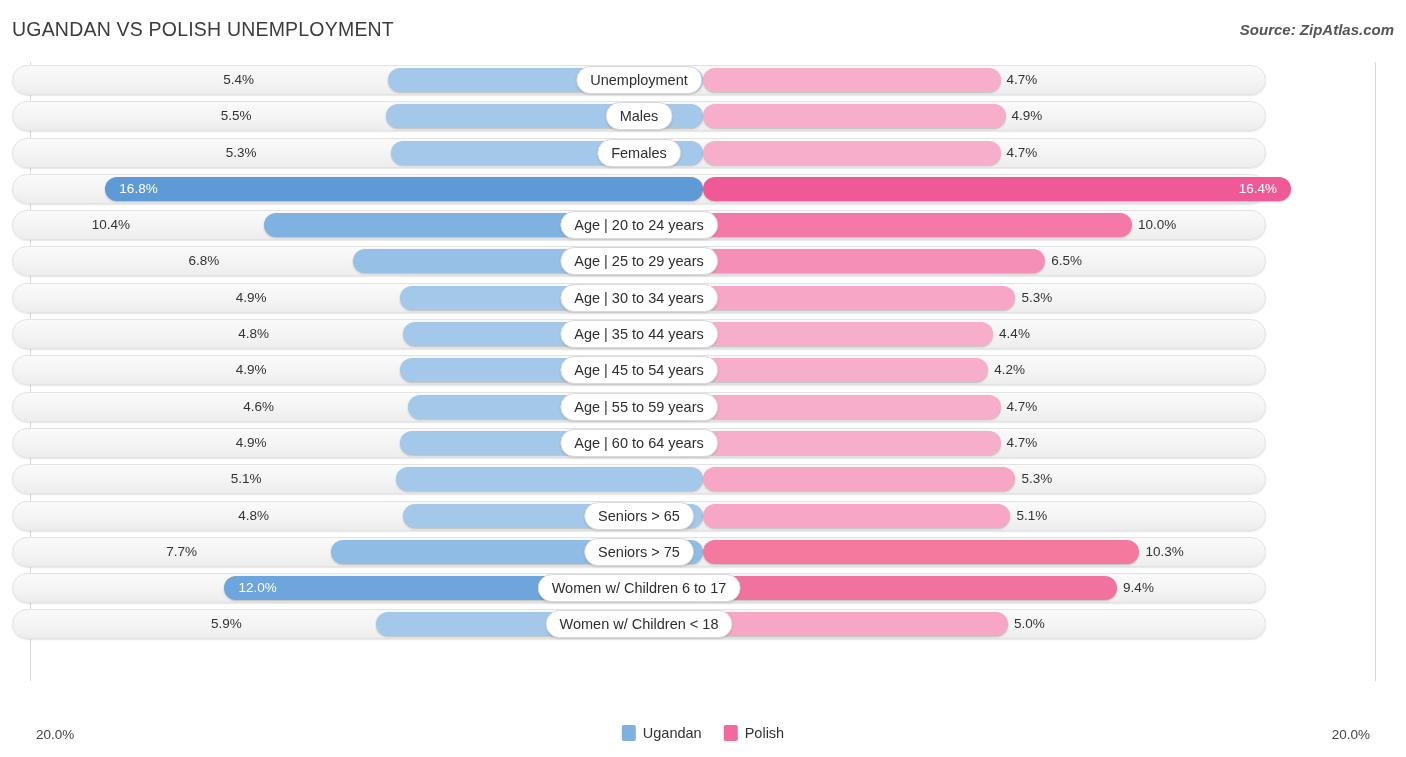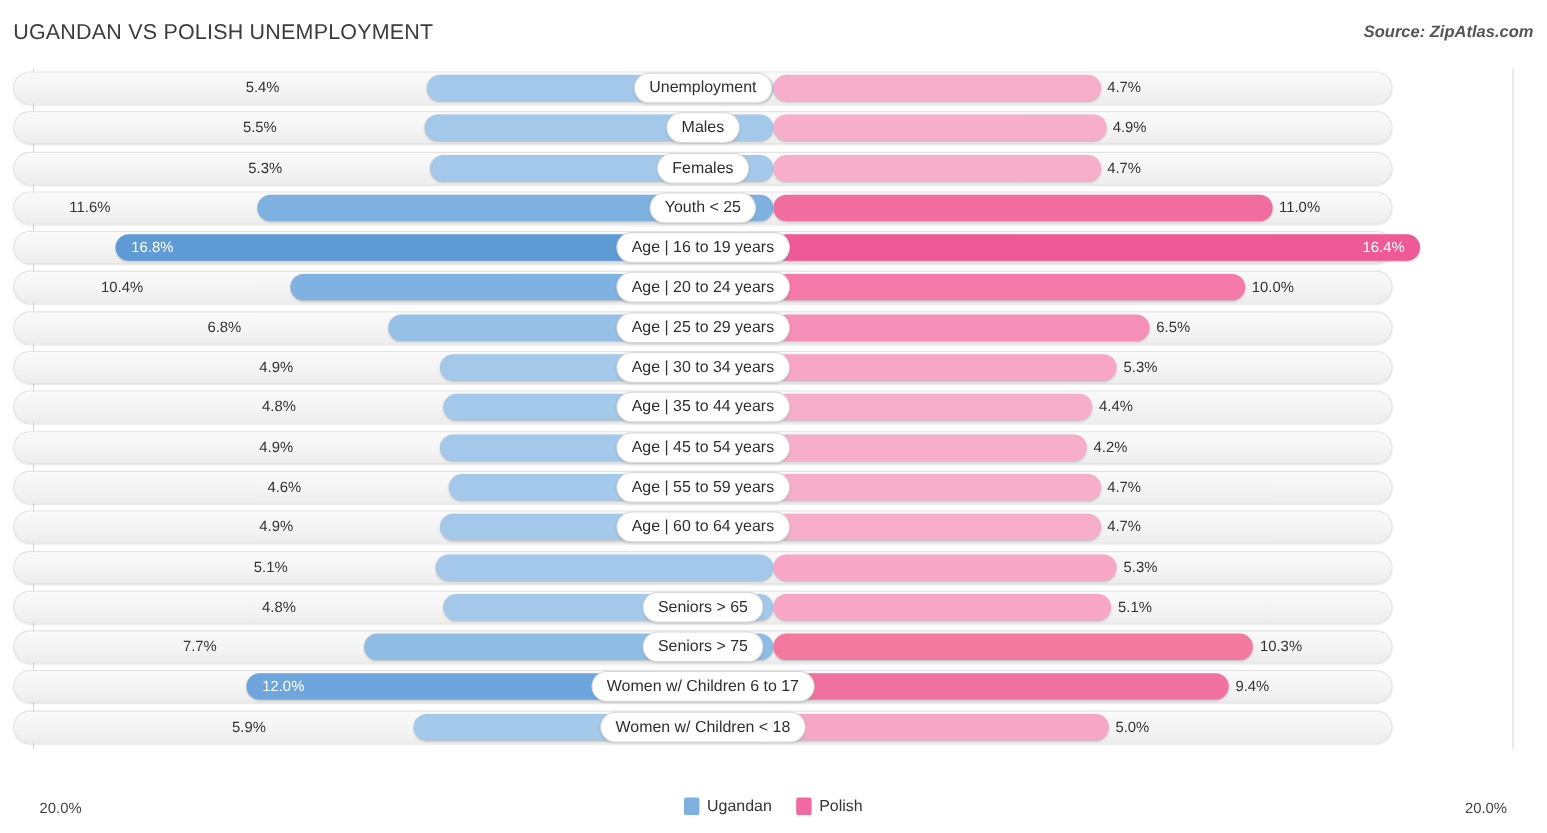--- a/index.html
+++ b/index.html
@@ -187,33 +187,24 @@
         <div class="row">
           <div class="row-track"></div>
           <div class="bar left bar-shadow" style="left: 390.56px; width: 312.44px; background: rgb(163, 200, 234);"></div>
           <div class="bar right bar-shadow" style="left: 703px; width: 297.56px; background: rgb(247, 174, 203);"></div>
           <div class="val left" style="right: 1021.44px;">5.3%</div>
           <div class="val right" style="left: 1006.56px;">4.7%</div>
           <div class="pill">Females</div>
         </div>
         <div class="row">
           <div class="row-track"></div>
-          <div class="bar left bar-shadow" style="left: 234.32px; width: 468.68px; background: rgb(126, 176, 224);"></div>
-          <div class="bar right bar-shadow" style="left: 703px; width: 453.8px; background: rgb(242, 109, 159);"></div>
-          <div class="val left" style="right: 1177.68px;">11.6%</div>
-          <div class="val right" style="left: 1162.8px;">11.0%</div>
-          <div class="pill">Youth &lt; 25</div>
-        </div>
-        <div class="row">
-          <div class="row-track"></div>
           <div class="bar left bar-shadow" style="left: 105.36px; width: 597.64px; background: rgb(94, 155, 214);"></div>
           <div class="bar right bar-shadow" style="left: 703px; width: 587.72px; background: rgb(239, 90, 150);"></div>
           <div class="val left inside" style="left: 119.36px;">16.8%</div>
           <div class="val right inside" style="left: 1238.72px;">16.4%</div>
-          <div class="pill">Age | 16 to 19 years</div>
         </div>
         <div class="row">
           <div class="row-track"></div>
           <div class="bar left bar-shadow" style="left: 264.08px; width: 438.92px; background: rgb(128, 178, 225);"></div>
           <div class="bar right bar-shadow" style="left: 703px; width: 429px; background: rgb(244, 121, 168);"></div>
           <div class="val left" style="right: 1147.92px;">10.4%</div>
           <div class="val right" style="left: 1138px;">10.0%</div>
           <div class="pill">Age | 20 to 24 years</div>
         </div>
         <div class="row">

